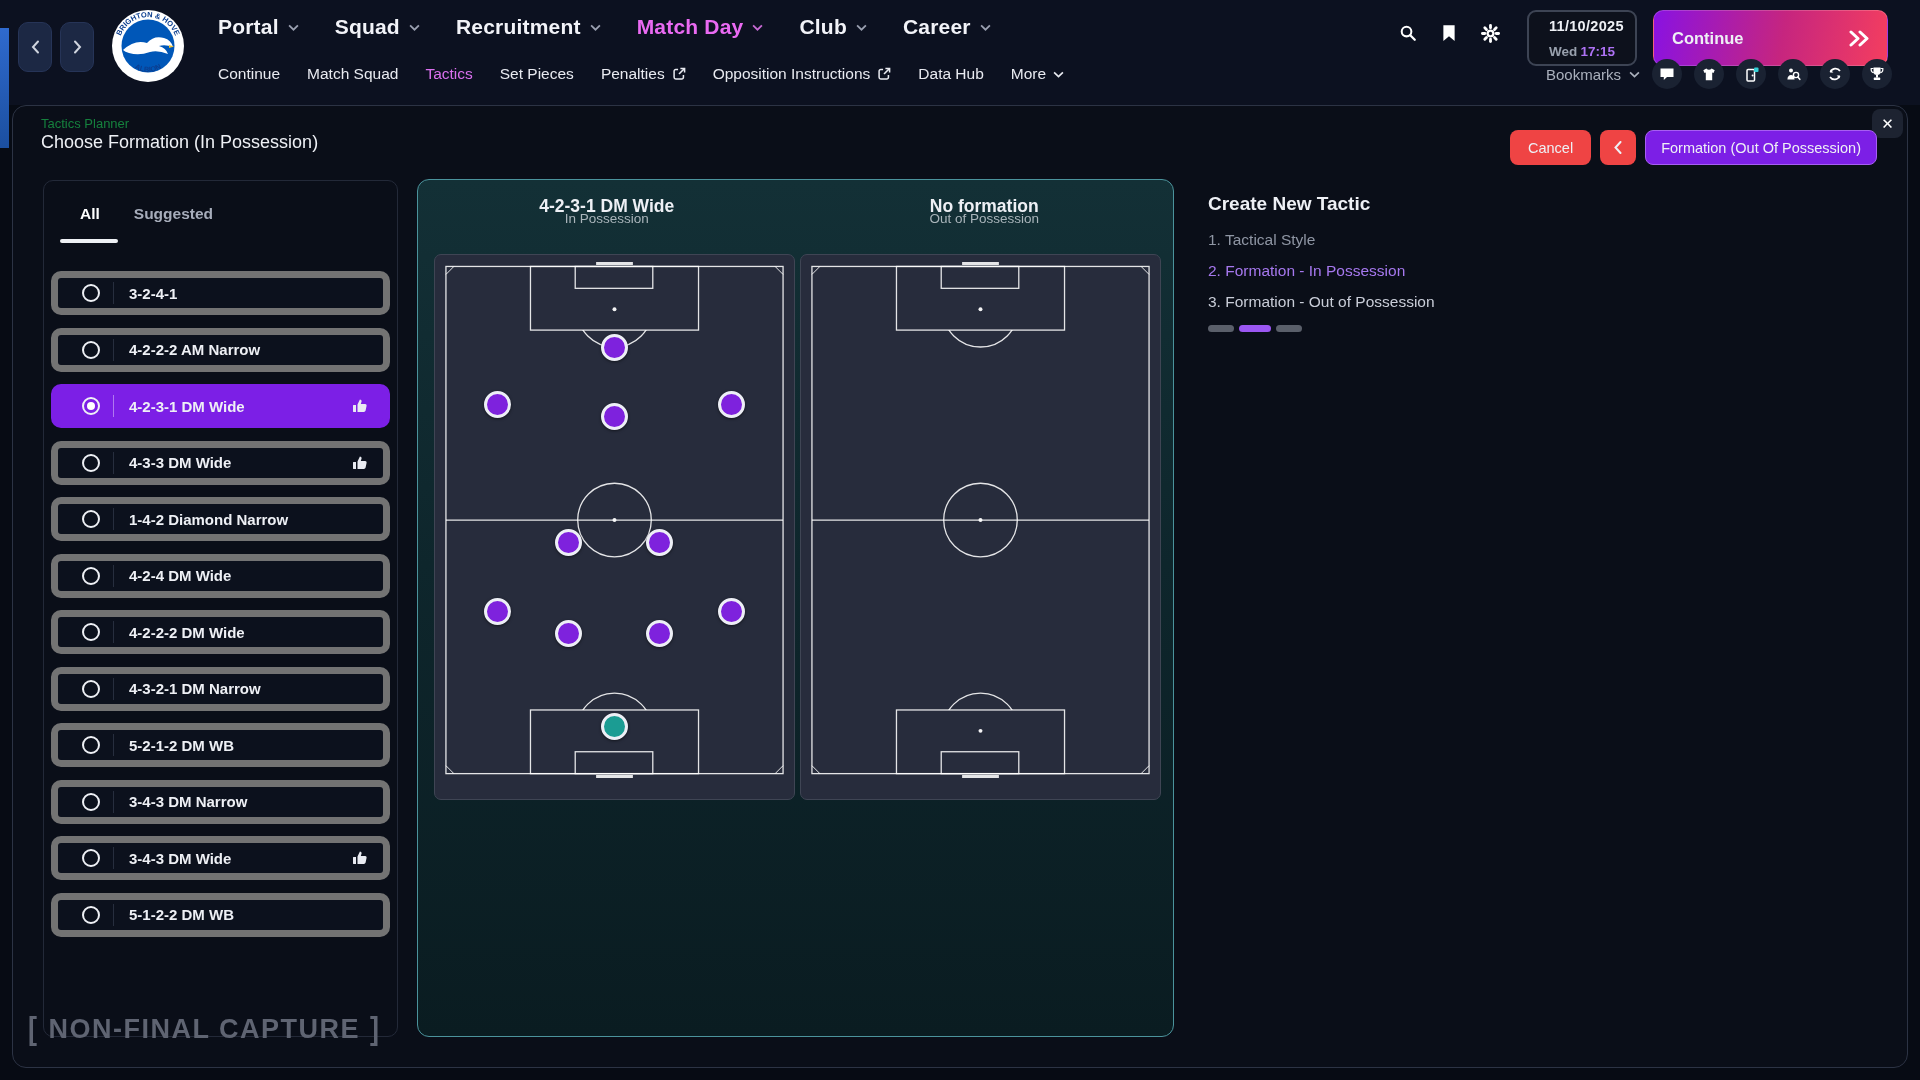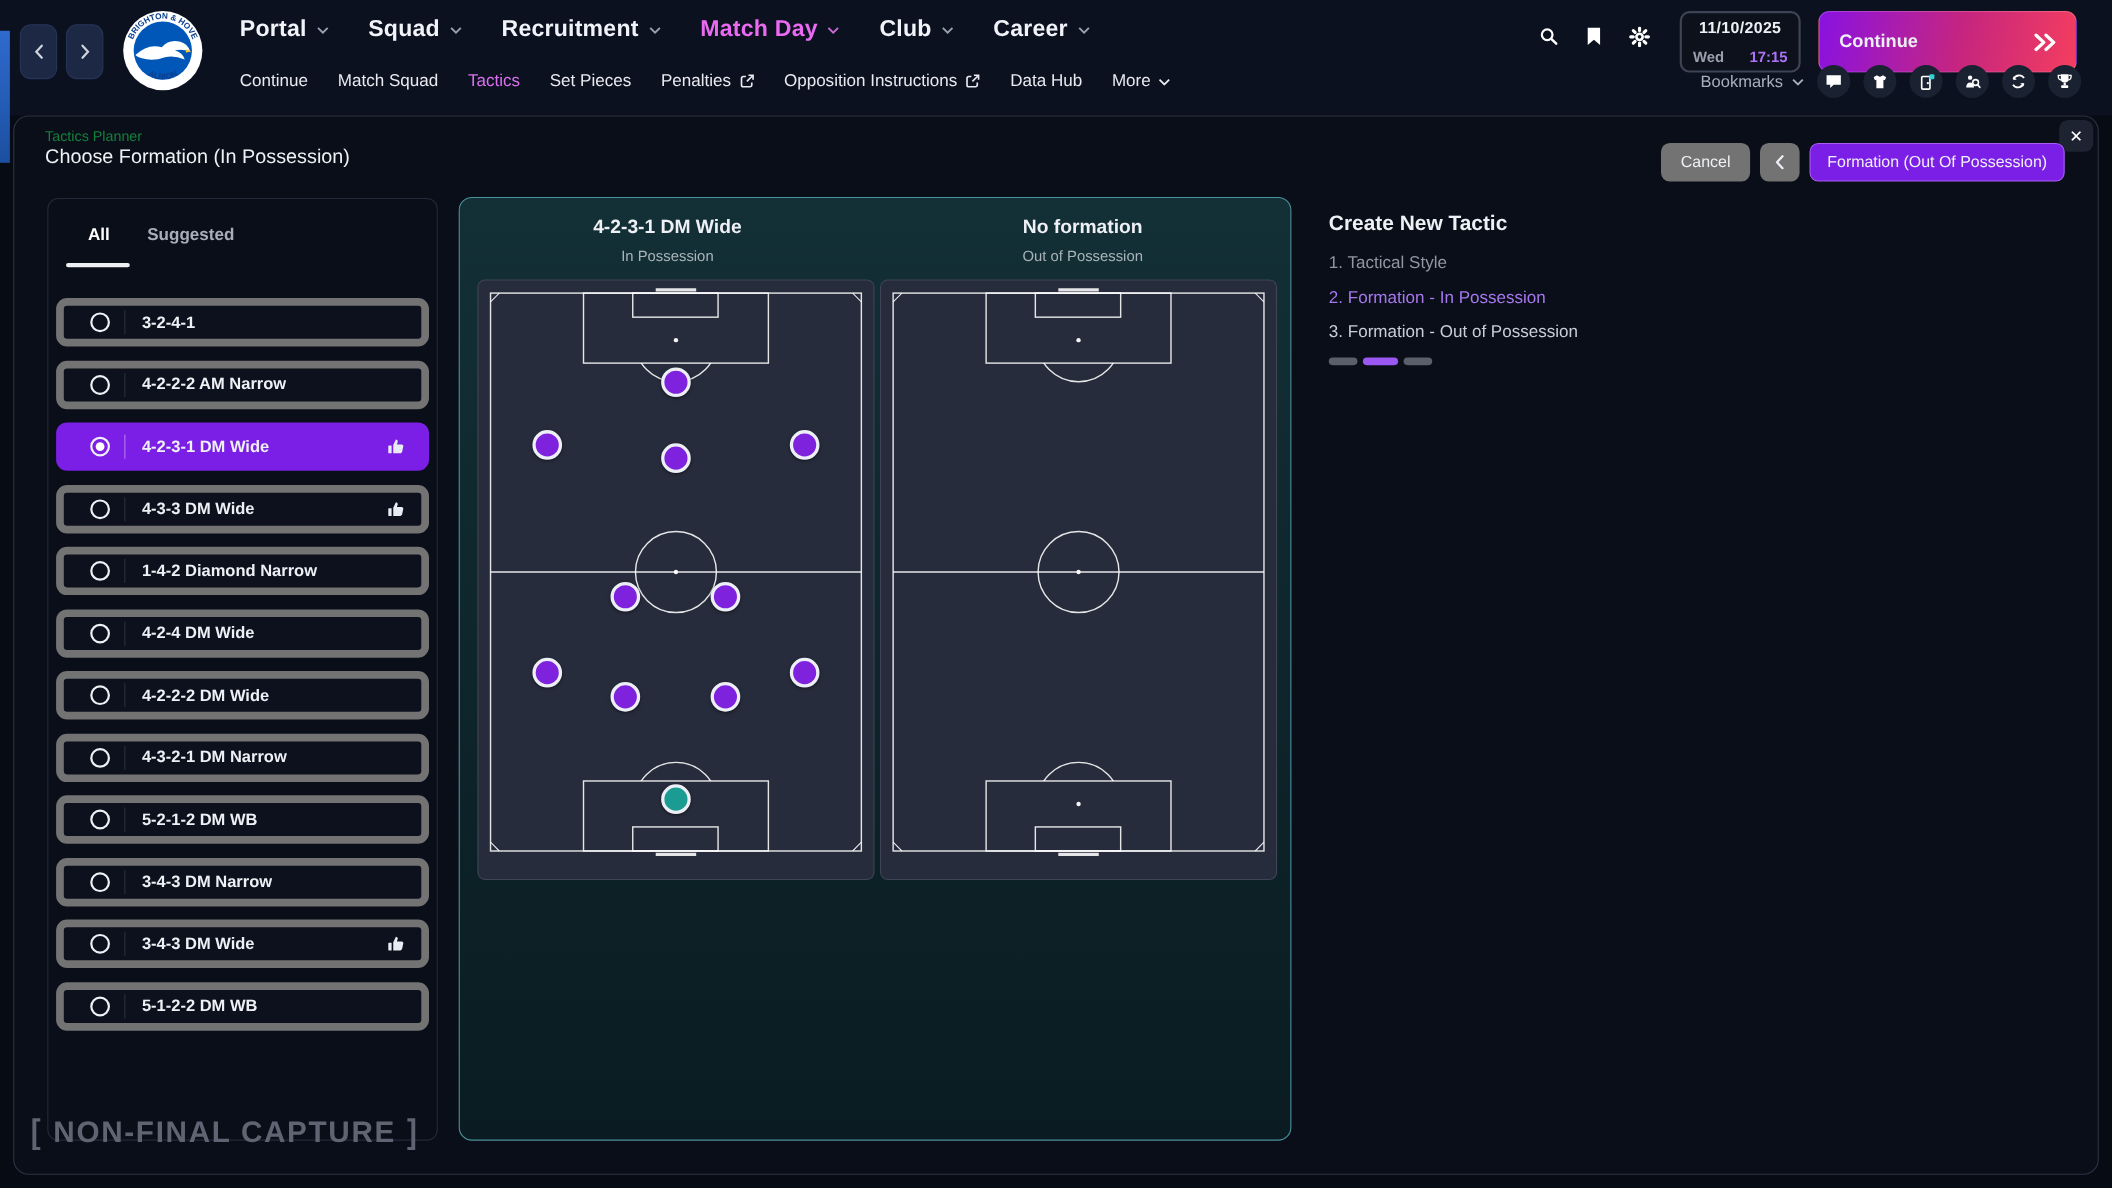--- a/index.html
+++ b/index.html
@@ -18,21 +18,21 @@
   .main-nav { position:absolute; left:218px; top:0; height:54px; display:flex; align-items:center; gap:36px; }
   .nav-item { display:flex; align-items:center; gap:9px; cursor:pointer; }
   .nav-item .lbl { font-size:21px; font-weight:bold; color:#f2f3f8; letter-spacing:.2px; }
   .nav-item.active .lbl { color:#ea6af2; }
   .chev { width:11px; height:7px; }
 
   .top-icons { position:absolute; left:1398px; top:23px; display:flex; gap:21px; align-items:center; }
   .tool-ic { width:20px; height:20px; cursor:pointer; display:flex; align-items:center; justify-content:center; }
 
   .date-box { position:absolute; left:1527px; top:10px; width:110px; height:56px; background:#0d111c;
-    border:2px solid #3d4454; border-radius:9px; padding:6px 10px 5px; display:flex; flex-direction:column; justify-content:space-between; }
+    border:2px solid #3d4454; border-radius:9px; padding:6px 20px 5px; display:flex; flex-direction:column; justify-content:space-between; }
   .date-line1 { font-size:14.5px; font-weight:bold; text-align:center; letter-spacing:.3px; }
   .date-line2 { display:flex; justify-content:space-between; font-size:13.5px; }
   .date-day { color:#98a0ad; font-weight:bold; }
   .date-time { color:#ae72f5; font-weight:bold; }
 
   .continue-btn { position:absolute; left:1653px; top:10px; width:235px; height:56px; border-radius:10px;
     background:linear-gradient(100deg,#8912e2 0%,#c6257f 55%,#f43e5f 100%);
     display:flex; align-items:center; justify-content:space-between; padding:0 16px 0 18px; cursor:pointer;
     border:1px solid rgba(255,255,255,.18); }
   .continue-btn .lbl { font-size:16.5px; font-weight:bold; }
@@ -47,21 +47,21 @@
     justify-content:center; cursor:pointer; position:relative; }
 
   
   #modal { position:absolute; left:12px; top:105px; width:1896px; height:963px; background:#0a0e18;
     border:1px solid #2c3344; border-radius:14px; }
   .modal-label { position:absolute; left:28px; top:10px; font-size:13px; color:#15803d; }
   .close-btn { position:absolute; right:4px; top:3px; width:31px; height:29px; border-radius:8px;
     background:#1d2331; display:flex; align-items:center; justify-content:center; font-size:15px; cursor:pointer; color:#fff; }
   .modal-title { position:absolute; left:28px; top:26px; font-size:18px; font-weight:normal;text-align:center; }
   .header-actions { position:absolute; right:30px; top:24px; display:flex; gap:9px; align-items:center; }
-  .btn { height:35px; border-radius:8px; background:#737373; display:flex; align-items:center;
+  .btn { height:35px; border-radius:8px; background:#ef4444; display:flex; align-items:center;
     justify-content:center; font-size:14.5px; cursor:pointer; color:#eef0f5; }
   .btn-cancel { padding:0 18px; }
   .btn-sq { width:36px; }
   .btn-primary { background:#7c1fe6; border:1.5px solid #a75ef2; padding:0 15px; }
 
   
   .left-panel { position:absolute; left:30px; top:74px; width:355px; height:857px;
     border:1px solid #232938; border-radius:10px; }
   .tabs { position:absolute; left:36px; top:24px; display:flex; gap:34px; }
   .tab { font-size:15.5px; font-weight:bold; color:#a7adbb; cursor:pointer; }
@@ -79,21 +79,21 @@
   .f-item.selected { background:#7c1fe6; border-color:#7c1fe6; }
   .f-item.selected .radio .dot { background:#fff; }
   .f-item.selected .f-div { background:rgba(255,255,255,.4); }
 
   
   .pitch-panel { position:absolute; left:404px; top:73px; width:757px; height:858px; border-radius:12px;
     border:1.5px solid #4b939c; background:linear-gradient(180deg,#133036 0%,#0e262c 45%,#0a1c21 100%);
     display:flex; }
   .pitch-col { width:50%; position:relative; }
   .p-title { position:absolute; top:16px; width:100%; text-align:center; font-size:17.5px; font-weight:bold; }
-  .p-sub { position:absolute; top:45px; width:100%; text-align:center; font-size:13.5px; color:#a9b4ba; }
+  .p-sub { position:absolute; top:31px; width:100%; text-align:center; font-size:13.5px; color:#a9b4ba; }
   .pitch { position:absolute; top:74px; width:361px; height:546px; background:#272c3c;
     border:1px solid #3f4554; border-radius:7px; }
   .pitch-left { left:16px; } .pitch-right { left:4px; }
   .pitch svg.lines { position:absolute; left:0; top:0; width:100%; height:100%; }
   .player-dot { position:absolute; width:27px; height:27px; margin:-13.5px 0 0 -13.5px; border-radius:50%;
     background:#7e22dd; border:3px solid #edeff6; cursor:pointer; box-shadow:0 1px 3px rgba(0,0,0,.5); }
   .player-dot.gk { background:#1b9c93; }
 
   
   .wizard { position:absolute; left:1195px; top:87px; width:560px; }

